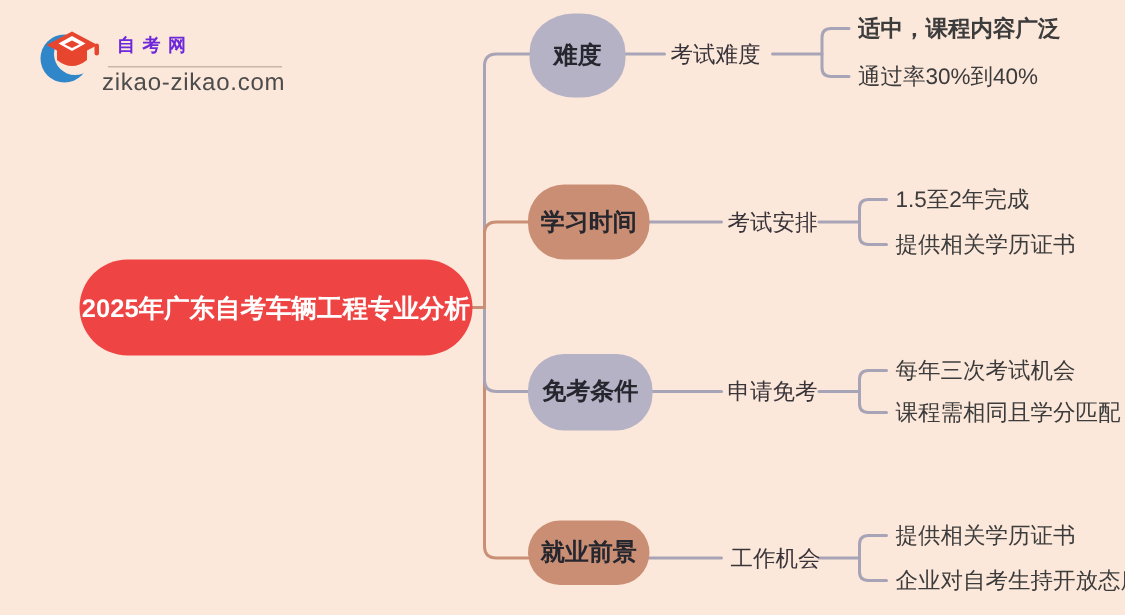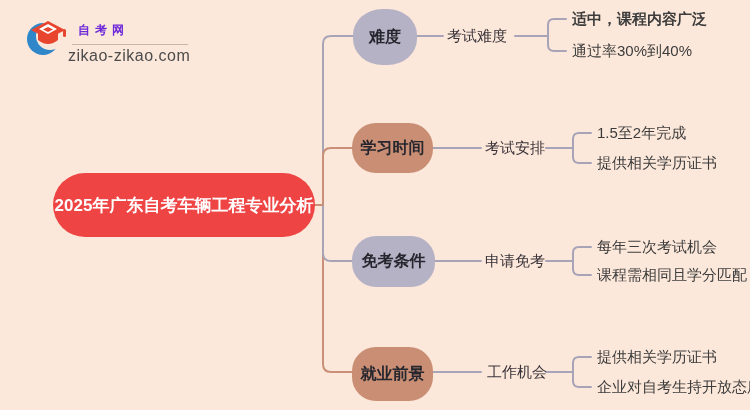--- a/index.html
+++ b/index.html
@@ -22,21 +22,21 @@
 
   
   .node{position:absolute;display:flex;align-items:center;justify-content:center;
     z-index:1;text-align:center;}
   .root-node{left:8px;top:173px;width:262px;height:64px;border-radius:32px;
     color:#ffffff;font-size:17px;font-weight:bold;white-space:nowrap;}
   .branch-node{font-size:16px;font-weight:bold;color:#26262e;white-space:nowrap;}
   .bn-1{left:353px;top:9px;width:64px;height:56px;border-radius:46%;}
   .bn-2{left:352px;top:123px;width:81px;height:50px;border-radius:24px;}
   .bn-3{left:352px;top:236px;width:83px;height:51px;border-radius:24px;}
-  .bn-4{left:352px;top:347px;width:81px;height:54px;border-radius:24px;}
+  .bn-4{left:352px;top:347px;width:81px;height:43px;border-radius:24px;}
 
   .sub-label{position:absolute;z-index:1;font-size:15px;color:#39333a;
     white-space:nowrap;font-weight:500;}
   .leaf{position:absolute;z-index:1;font-size:15px;color:#3c3c3c;white-space:nowrap;}
 </style>
 </head>
 <body style="background: rgb(252, 232, 218);">
 
 <svg class="connectors" width="750" height="410" viewBox="0 0 750 410">
 

